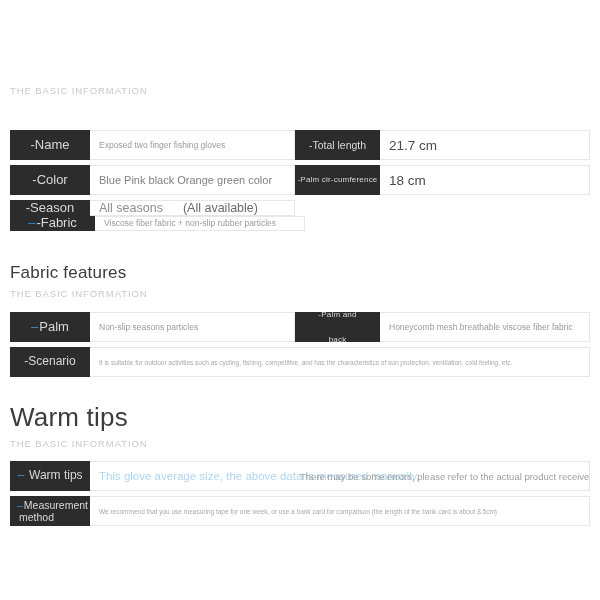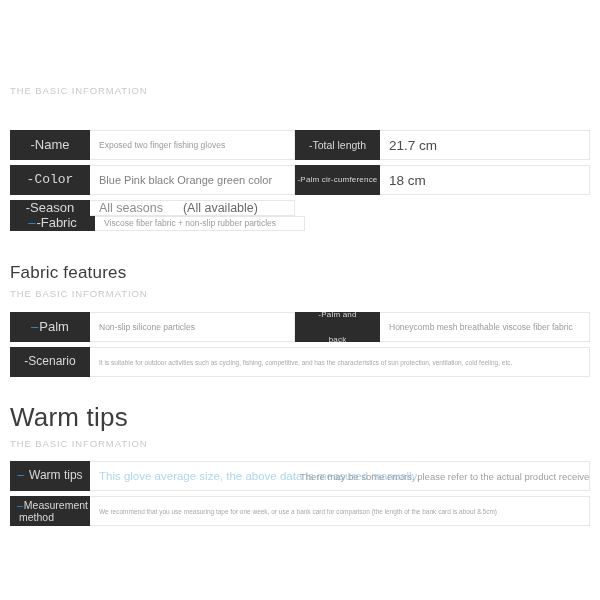--- a/index.html
+++ b/index.html
@@ -138,21 +138,21 @@
       <div class="val t-sm" style="width:205px;">Exposed two finger fishing gloves</div>
     </div>
     <div class="cell-group">
       <div class="lbl sm" style="width:85px;">-Total length</div>
       <div class="val t-lg" style="width:210px;">21.7 cm</div>
     </div>
   </div>
 
   <div class="spec-row" style="position:absolute; left:0; top:165px; height:30px;">
     <div class="cell-group">
-      <div class="lbl big" style="width:80px;font-family:Liberation Mono, monospace;">-Color</div>
+      <div class="lbl big" style="width:80px;">-Color</div>
       <div class="val t-md" style="width:205px;">Blue Pink black Orange green color</div>
     </div>
     <div class="cell-group">
       <div class="lbl tiny" style="width:85px; flex-direction:row;">
         <span>-Palm cir-</span>
         <span>cumference</span>
       </div>
       <div class="val t-lg" style="width:210px;">18 cm</div>
     </div>
   </div>
@@ -180,21 +180,21 @@
     <div class="section-title sz-normal">Fabric features</div>
     <div class="section-sub">THE BASIC INFORMATION</div>
   </div>
 
   <div class="spec-row" style="position:absolute; left:0; top:312px; height:30px;">
     <div class="cell-group">
       <div class="lbl big" style="width:80px;">
         <span class="dash">–</span>
           <span>Palm</span>
       </div>
-      <div class="val t-sm" style="width:205px;">Non-slip silicone particles</div>
+      <div class="val t-sm" style="width:205px;">Non-slip seasons particles</div>
     </div>
     <div class="cell-group">
       <div class="lbl tiny" style="width:85px; flex-direction:column;gap:16px;">
         <span>-Palm and</span>
         <span>back</span>
       </div>
       <div class="val t-sm" style="width:210px;">Honeycomb mesh breathable viscose fiber fabric</div>
     </div>
   </div>
 

